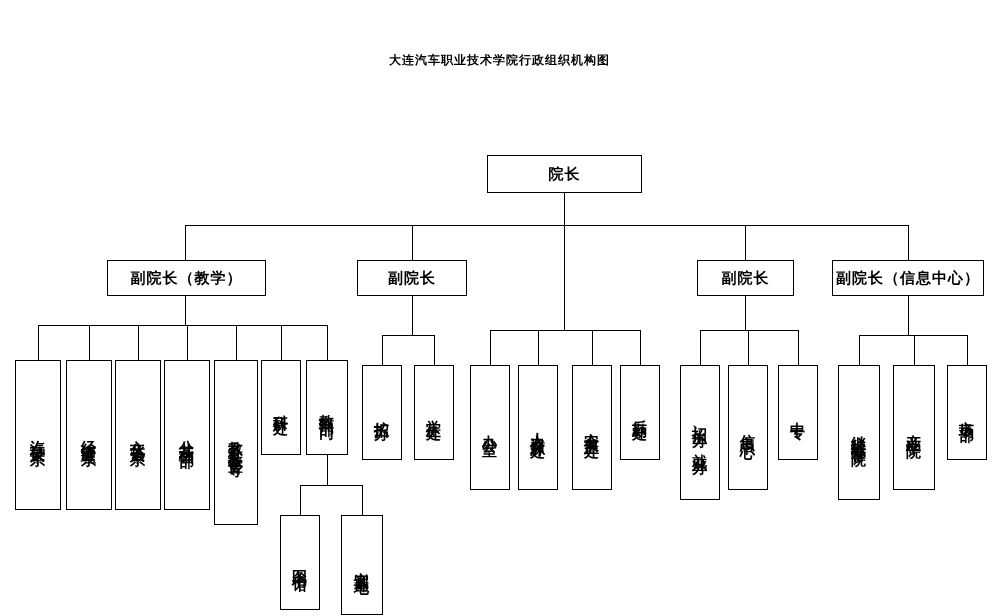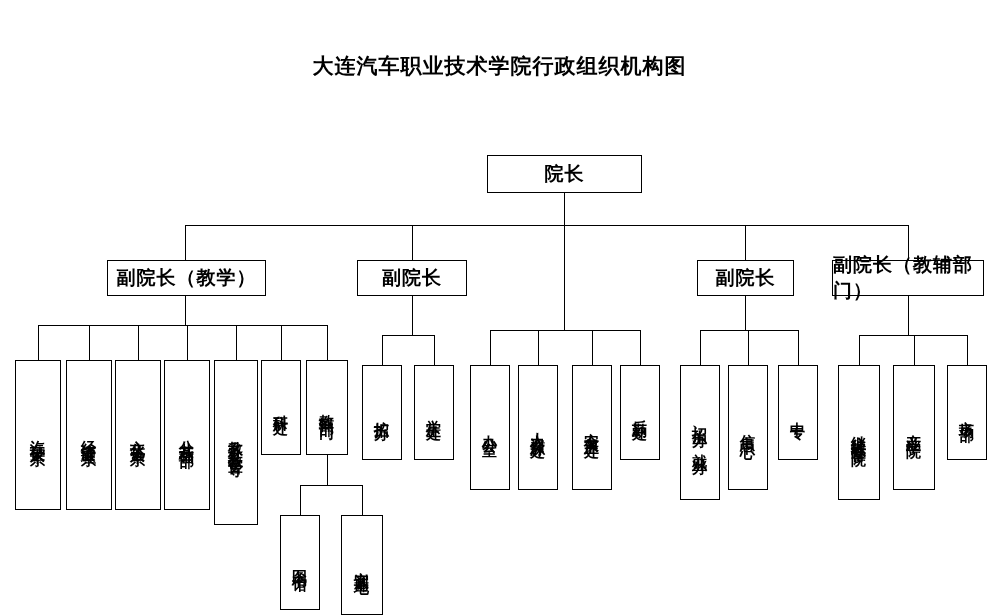--- a/index.html
+++ b/index.html
@@ -15,38 +15,38 @@
     background: #ffffff;
     overflow: hidden;
   }
   .title {
     position: absolute;
     left: 0;
     right: 0;
     top: 52px;
     margin: 0;
     text-align: center;
-    font-size: 21px;
+    font-size: 12px;
     font-weight: bold;
     color: #000000;
     letter-spacing: 1px;
   }
   .box {
     position: absolute;
     box-sizing: border-box;
     border: 1px solid #000000;
     background: #ffffff;
     color: #000000;
     display: flex;
     align-items: center;
     justify-content: center;
     font-weight: bold;
   }
   .box.h {
-    font-size: 19px;
+    font-size: 15px;
     letter-spacing: 1px;
   }
   .box.v {
     writing-mode: vertical-rl;
     text-orientation: mixed;
     font-size: 15px;
     letter-spacing: 3px;
     line-height: 1;
   }
   .ln {
@@ -59,21 +59,21 @@
 
 <div class="canvas">
 
   <h1 class="title">大连汽车职业技术学院行政组织机构图</h1>
 
   <div class="box h" style="left:487px;top:155px;width:155px;height:38px">院长</div>
 
   <div class="box h" style="left:107px;top:260px;width:159px;height:36px">副院长（教学）</div>
   <div class="box h" style="left:357px;top:260px;width:110px;height:36px">副院长</div>
   <div class="box h" style="left:697px;top:260px;width:97px;height:36px">副院长</div>
-  <div class="box h" style="left:832px;top:260px;width:152px;height:36px">副院长（教辅部门）</div>
+  <div class="box h" style="left:832px;top:260px;width:152px;height:36px">副院长（信息中心）</div>
 
   <div class="box v" style="left:15px;top:360px;width:46px;height:150px">汽车技术系</div>
   <div class="box v" style="left:66px;top:360px;width:46px;height:150px">经济管理系</div>
   <div class="box v" style="left:115px;top:360px;width:46px;height:150px">文化艺术系</div>
   <div class="box v" style="left:164px;top:360px;width:46px;height:150px">公共基础部</div>
   <div class="box v" style="left:214px;top:360px;width:44px;height:165px">教务处（教学督导）</div>
   <div class="box v" style="left:261px;top:360px;width:40px;height:95px">科研处</div>
   <div class="box v" style="left:306px;top:360px;width:42px;height:95px">教辅部门</div>
 
   <div class="box v" style="left:280px;top:515px;width:40px;height:95px">图书馆</div>

